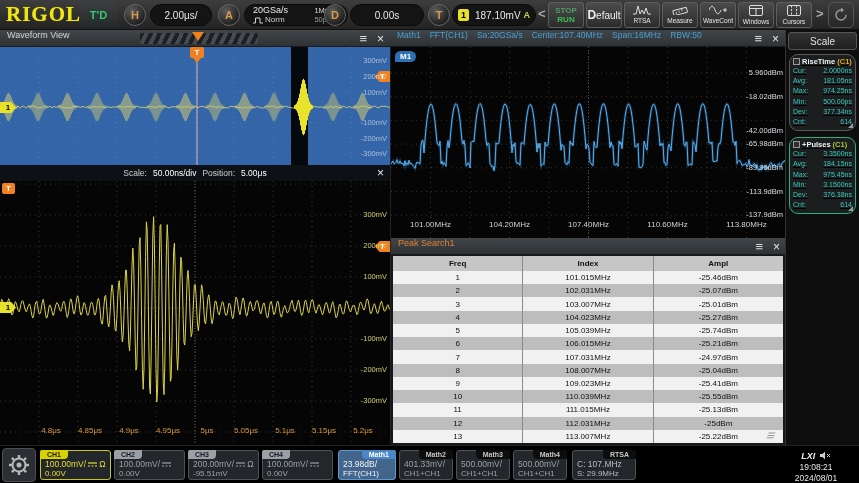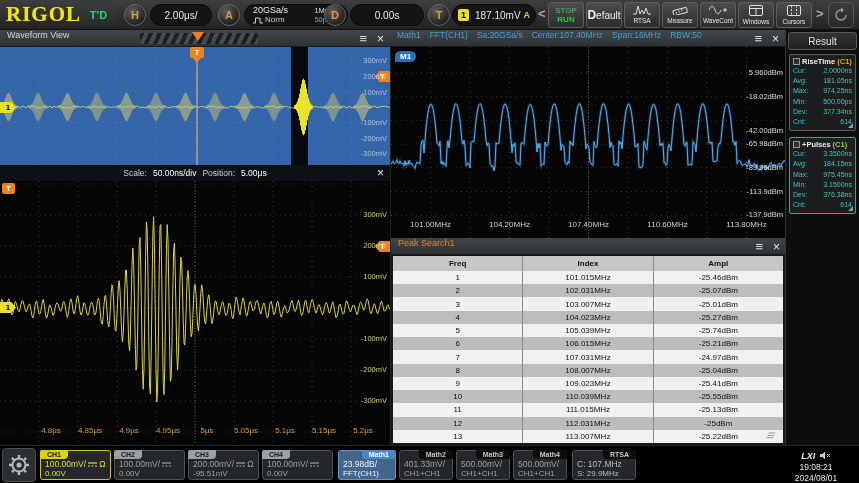--- a/index.html
+++ b/index.html
@@ -106,21 +106,21 @@
   .pt-cell:last-child{border-right:none;}
   .pt-head .pt-cell{padding:3px 0;font-size:8px;}
   .grip{position:absolute;right:10px;bottom:4px;color:#9a9a9a;font-size:14px;
     transform:skewX(-20deg);line-height:12px;}
 
   
   .result-panel{position:absolute;left:785px;top:30px;width:74px;height:415px;background:#0e0e0e;border-left:1px solid #333;}
   .result-head{margin:2px 2px 4px 2px;height:18px;background:linear-gradient(#333,#1e1e1e);
     border:1px solid #555;border-radius:3px;color:#e0e0e0;font-size:10px;text-align:center;line-height:17px;}
   .res-card{position:relative;margin:3px 3px 6px 3px;background:#1b1d1e;border:1px solid #5a5a5a;
-    border-radius:2px;padding:2px 3px 3px 3px;}
+    border-radius:9px;padding:2px 3px 3px 3px;text-decoration:underline;}
   .res-card.selected{border-color:#2fae7d;}
   .res-card::after{content:"";position:absolute;right:2px;bottom:2px;width:0;height:0;
     border-left:5px solid transparent;border-bottom:5px solid #9a9a9a;}
   .res-title{display:flex;align-items:center;gap:2px;font-size:7.5px;font-weight:bold;color:#f0f0f0;white-space:nowrap;}
   .res-src1{color:#e0a81e;}
   .res-src2{color:#a8c832;}
   .res-check{width:7px;height:7px;border:1px solid #999;background:#2e2e2e;display:inline-block;}
   .res-row{display:flex;justify-content:space-between;font-size:7px;line-height:10.2px;color:#38c9bd;}
 
   
@@ -487,21 +487,21 @@
             <span class="pt-cell">13</span>
             <span class="pt-cell">113.007MHz</span>
             <span class="pt-cell">-25.22dBm</span>
           </div>
         </div>
     </div>
     <span class="grip">≡</span>
   </section>
 
   <aside class="result-panel">
-    <div class="result-head">Result</div>
+    <div class="result-head">Scale</div>
     <div class="res-card">
       <div class="res-title">
         <span class="res-check"></span>
         <span>RiseTime</span>
           <span class="res-src1">(C1)</span>
       </div>
       <div id="card0">
           <div class="res-row">
             <span>Cur:</span>
             <span>2.0000ns</span>

